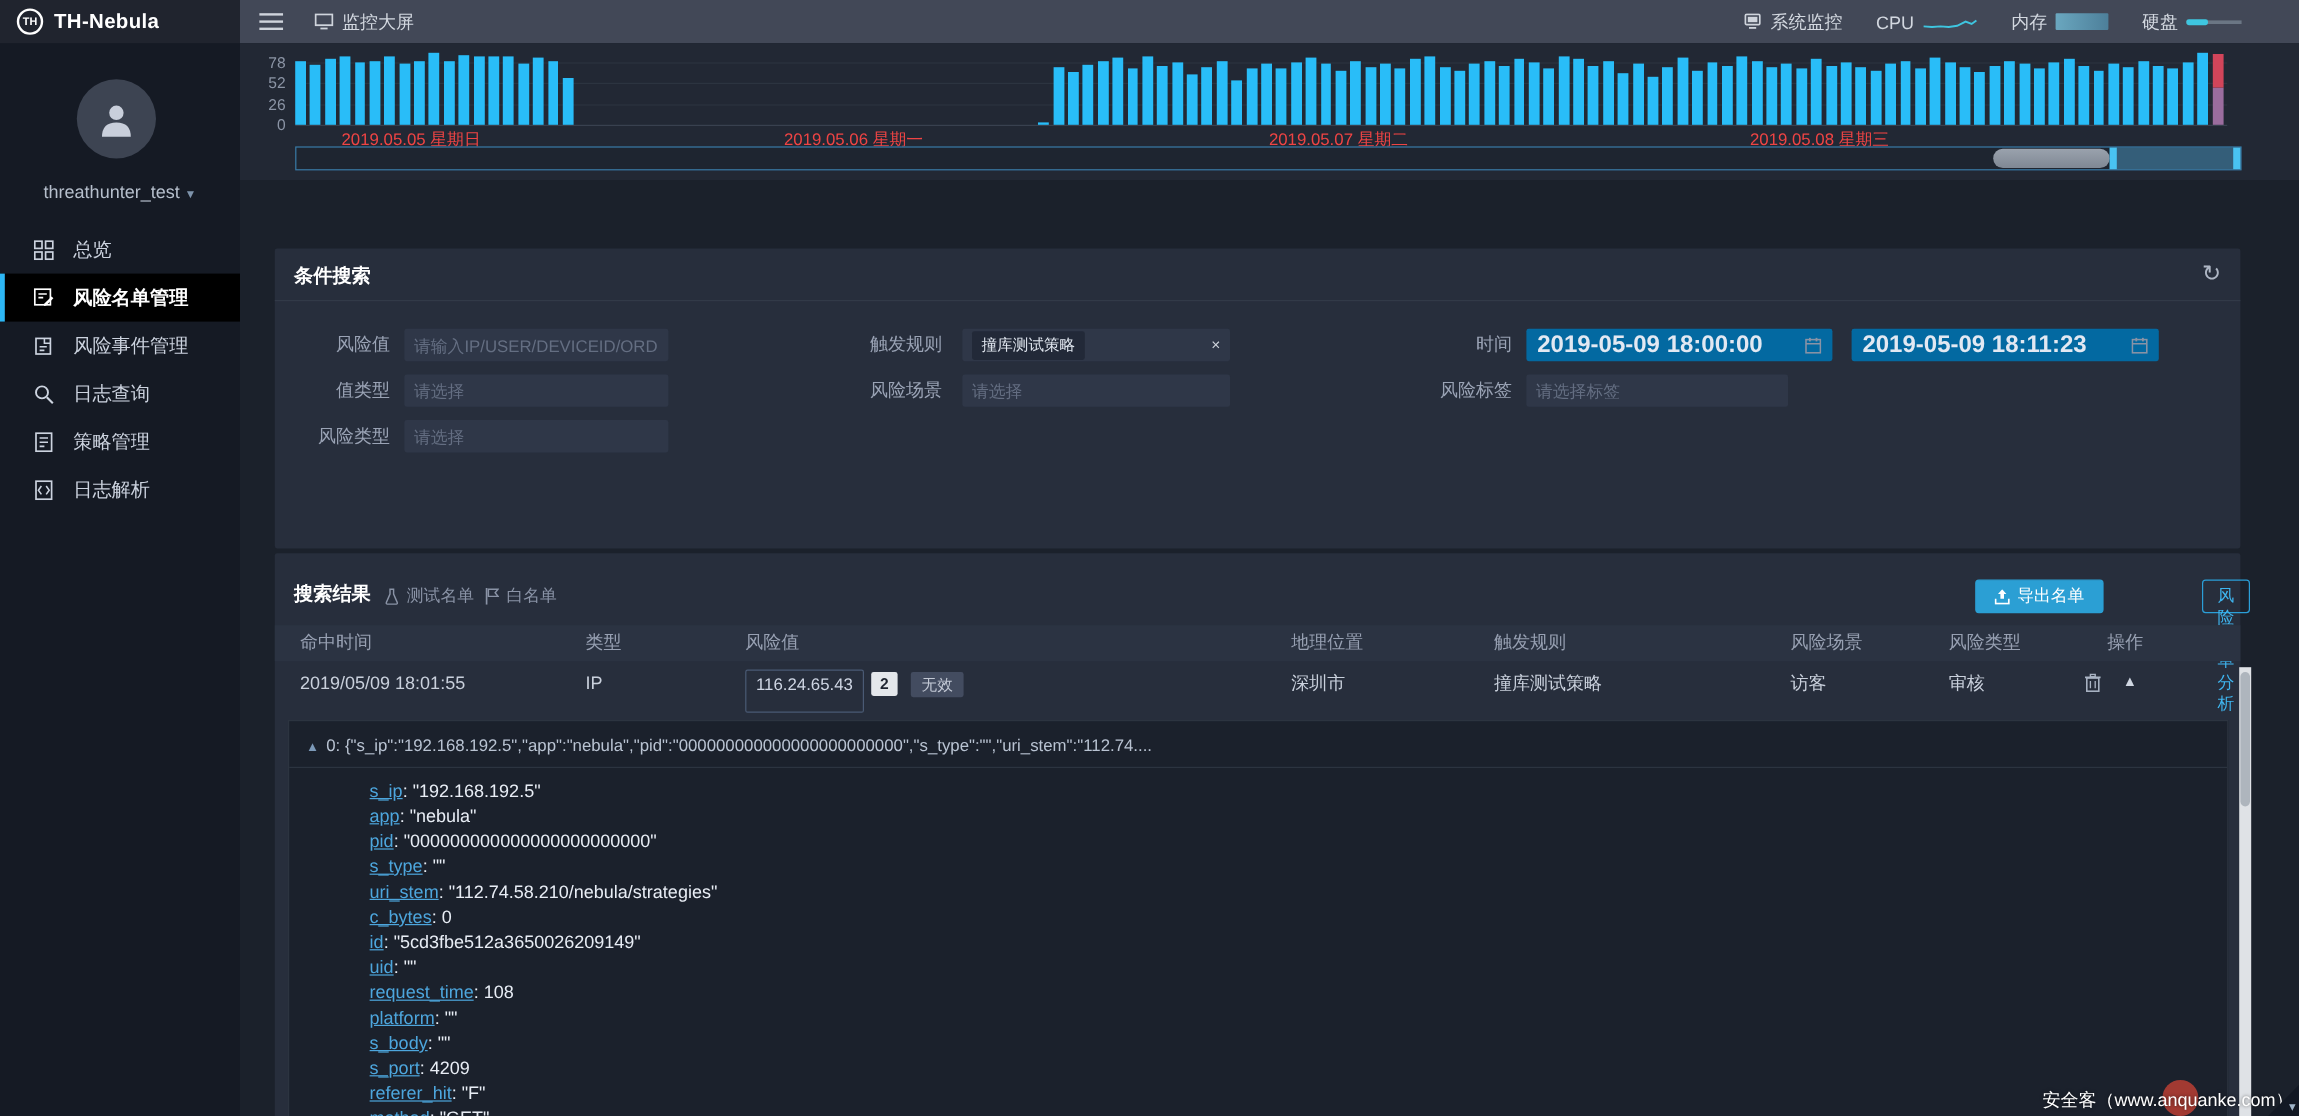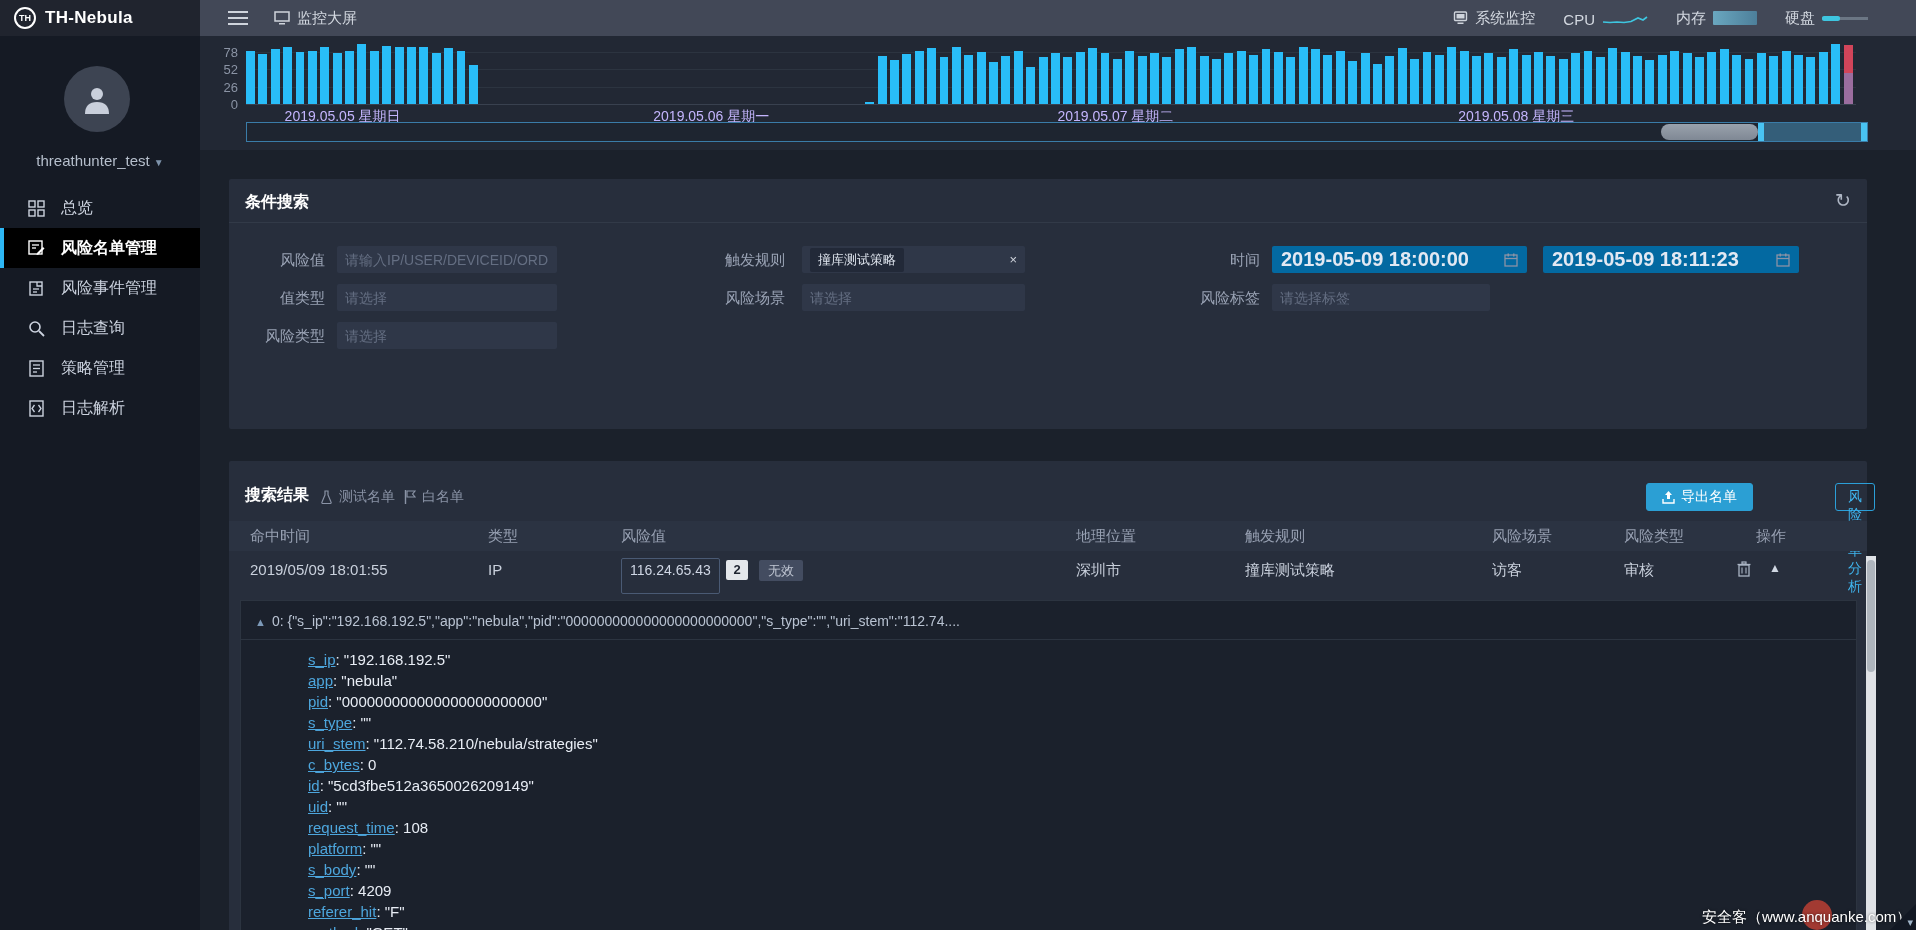--- a/index.html
+++ b/index.html
@@ -13,36 +13,36 @@
   .logo-text { color:#fff; font-size:17px; font-weight:bold; letter-spacing:.3px; }
   .avatar { position:absolute; left:64px; top:66px; width:66px; height:66px; border-radius:50%; background:#3d4452; display:flex; align-items:center; justify-content:center; }
   .username { position:absolute; top:152px; width:200px; text-align:center; color:#b6bfcc; font-size:15px; }
   .username .caret { color:#7e93ab; font-size:10px; margin-left:4px; }
   .menu { position:absolute; top:188px; width:200px; }
   .menu-item { height:40px; display:flex; align-items:center; padding-left:28px; gap:16px; color:#ccd3df; font-size:16px; cursor:pointer; }
   .menu-item svg { flex:0 0 auto; }
   .menu-item.active { background:#000; border-left:4px solid #2db7f5; padding-left:24px; color:#fff; font-weight:bold; }
 
   
-  .topbar { position:absolute; left:200px; top:0; width:1716px; height:36px; background:#424857; display:flex; align-items:center; color:#d3d8e0; font-size:15px;padding-left:12px; }
+  .topbar { position:absolute; left:200px; top:0; width:1716px; height:36px; background:#424857; display:flex; align-items:center; color:#d3d8e0; font-size:15px; }
   .topbar-left { display:flex; align-items:center; gap:26px; padding-left:16px; }
   .tb-item { display:flex; align-items:center; gap:7px; }
   .topbar-right { margin-left:auto; display:flex; align-items:flex-end; gap:28px; padding-right:48px; }
   .mem-bar { width:44px; height:14px; background:linear-gradient(90deg,#6aa7bf,#4d7f9a); border-radius:1px; }
   .disk-line { width:46px; height:3px; background:#6b7684; position:relative; }
   .disk-line::before { content:""; position:absolute; left:0; top:-1px; width:40%; height:5px; background:#3ec6e0; border-radius:2px; }
 
   
   .chart-wrap { position:absolute; left:200px; top:36px; width:1716px; height:114px; background:#222834; }
   .gridline { position:absolute; left:46px; width:1610px; height:1px; background:#2c3440; }
   .axis-base { position:absolute; left:46px; width:1610px; height:1px; background:#39414f; top:68px; }
   .ytick { position:absolute; width:38px; text-align:right; color:#8b94a5; font-size:13px; transform:translateY(-50%); }
   .bars { position:absolute; left:46px; top:0; width:1610px; height:68px; }
   .bar { position:absolute; bottom:0; width:9px; background:#29bdf8; }
-  .xlab { position:absolute; top:72px; transform:translateX(-50%); color:#c4b5fd; font-size:14px; white-space:nowrap; }
+  .xlab { position:absolute; top:72px; transform:translateX(-50%); color:#ef4444; font-size:14px; white-space:nowrap; }
   .brush { position:absolute; left:46px; top:86px; width:1622px; height:20px; border:1px solid #3a7ca8; background:#1e2530; }
   .brush-thumb { position:absolute; top:1px; height:16px; background:linear-gradient(180deg,#9aa2ad,#7f8894); border-radius:8px; }
   .brush-sel { position:absolute; top:0; height:18px; background:rgba(80,165,210,.45); }
   .brush-handle { position:absolute; top:0; width:6px; height:18px; background:#49c3f2; }
 
   
   .panel { position:absolute; left:229px; width:1638px; background:#272e3c; border-radius:2px; }
   .panel-title { position:absolute; left:16px; top:13px; color:#fff; font-size:16px; font-weight:bold; }
   .panel-divider { position:absolute; left:0; top:43px; width:100%; height:1px; background:#323a48; }
   .refresh { position:absolute; right:16px; top:10px; color:#aeb6c4; font-size:19px; cursor:pointer; }
@@ -335,21 +335,21 @@
       <div class="xlab" style="left: 1316.29px;">2019.05.08 星期三</div>
     </div>
   <div class="brush">
     <div class="brush-thumb" id="brush-thumb" style="left: 1414.26px; width: 97.2px;"></div>
     <div class="brush-sel" id="brush-sel" style="left: 1511.46px; width: 108.54px;"></div>
     <div class="brush-handle" id="brush-h1" style="left: 1511.46px;"></div>
     <div class="brush-handle" id="brush-h2" style="left: 1614px;"></div>
   </div>
 </div>
 
-<div class="panel" style="top:179px; height:250px;">
+<div class="panel" style="top:207px; height:250px;">
   <div class="panel-title">条件搜索</div>
   <span class="refresh">↻</span>
   <div class="panel-divider"></div>
 
   <div class="f-label" style="left:0;top:67px;width:96px;">风险值</div>
   <input class="f-input" style="left: 108px; top: 67px; width: 220px;" placeholder="请输入IP/USER/DEVICEID/ORDERID">
   <div class="f-label" style="left:416px;top:67px;width:140px;">触发规则</div>
   <div class="select-box" style="left:573px;top:67px;width:223px;">
     <span class="tag">撞库测试策略</span>
     <span class="x-btn">×</span>

